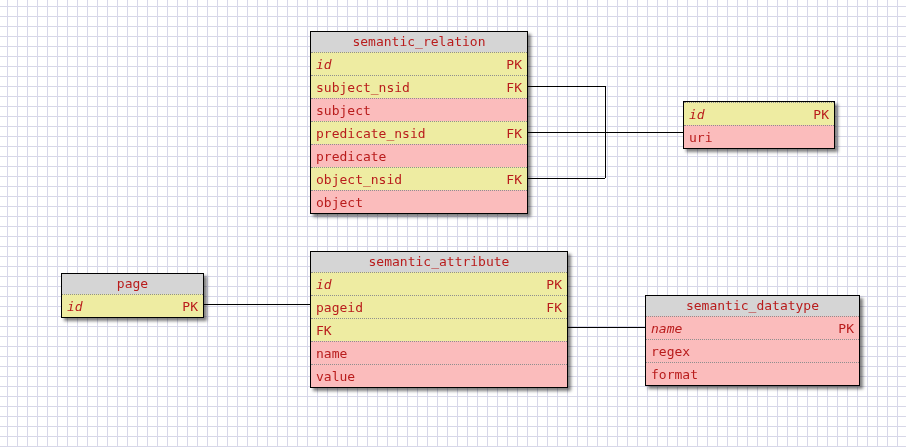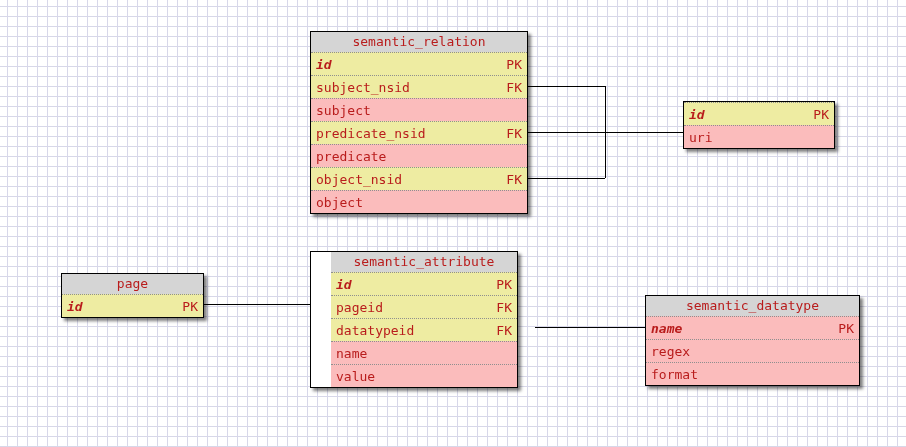--- a/index.html
+++ b/index.html
@@ -55,21 +55,21 @@
     display: flex;
     justify-content: space-between;
     align-items: center;
     padding: 0 5px;
     white-space: nowrap;
     overflow: hidden;
   }
   .row.yellow { background: #eeeca2; }
   .row.pink   { background: #fbbcbc; }
   .cname.pk {
-    font-weight: bold;
+    font-weight: normal;
     font-style: italic;
   }
   .ckey { text-align: left; }
 </style>
 </head>
 <body>
 
 <div id="diagram">
 
   <svg class="lines" width="906" height="447">
@@ -127,32 +127,31 @@
   </div>
 
   <div class="table" style="left:61px; top:273px; width:143px;">
     <div class="thead">page</div>
     <div class="row yellow">
       <span class="cname pk">id</span>
       <span class="ckey">PK</span>
     </div>
   </div>
 
-  <div class="table" style="left:310px; top:251px; width:208px;padding-left:20px;">
+  <div class="table" style="left:310px; top:251px; width:258px;">
     <div class="thead">semantic_attribute</div>
     <div class="row yellow">
       <span class="cname pk">id</span>
       <span class="ckey">PK</span>
     </div>
     <div class="row yellow">
       <span class="cname">pageid</span>
       <span class="ckey">FK</span>
     </div>
     <div class="row yellow">
-      <span class="cname">datatypeid</span>
       <span class="ckey">FK</span>
     </div>
     <div class="row pink">
       <span class="cname">name</span>
       <span class="ckey"></span>
     </div>
     <div class="row pink">
       <span class="cname">value</span>
       <span class="ckey"></span>
     </div>

